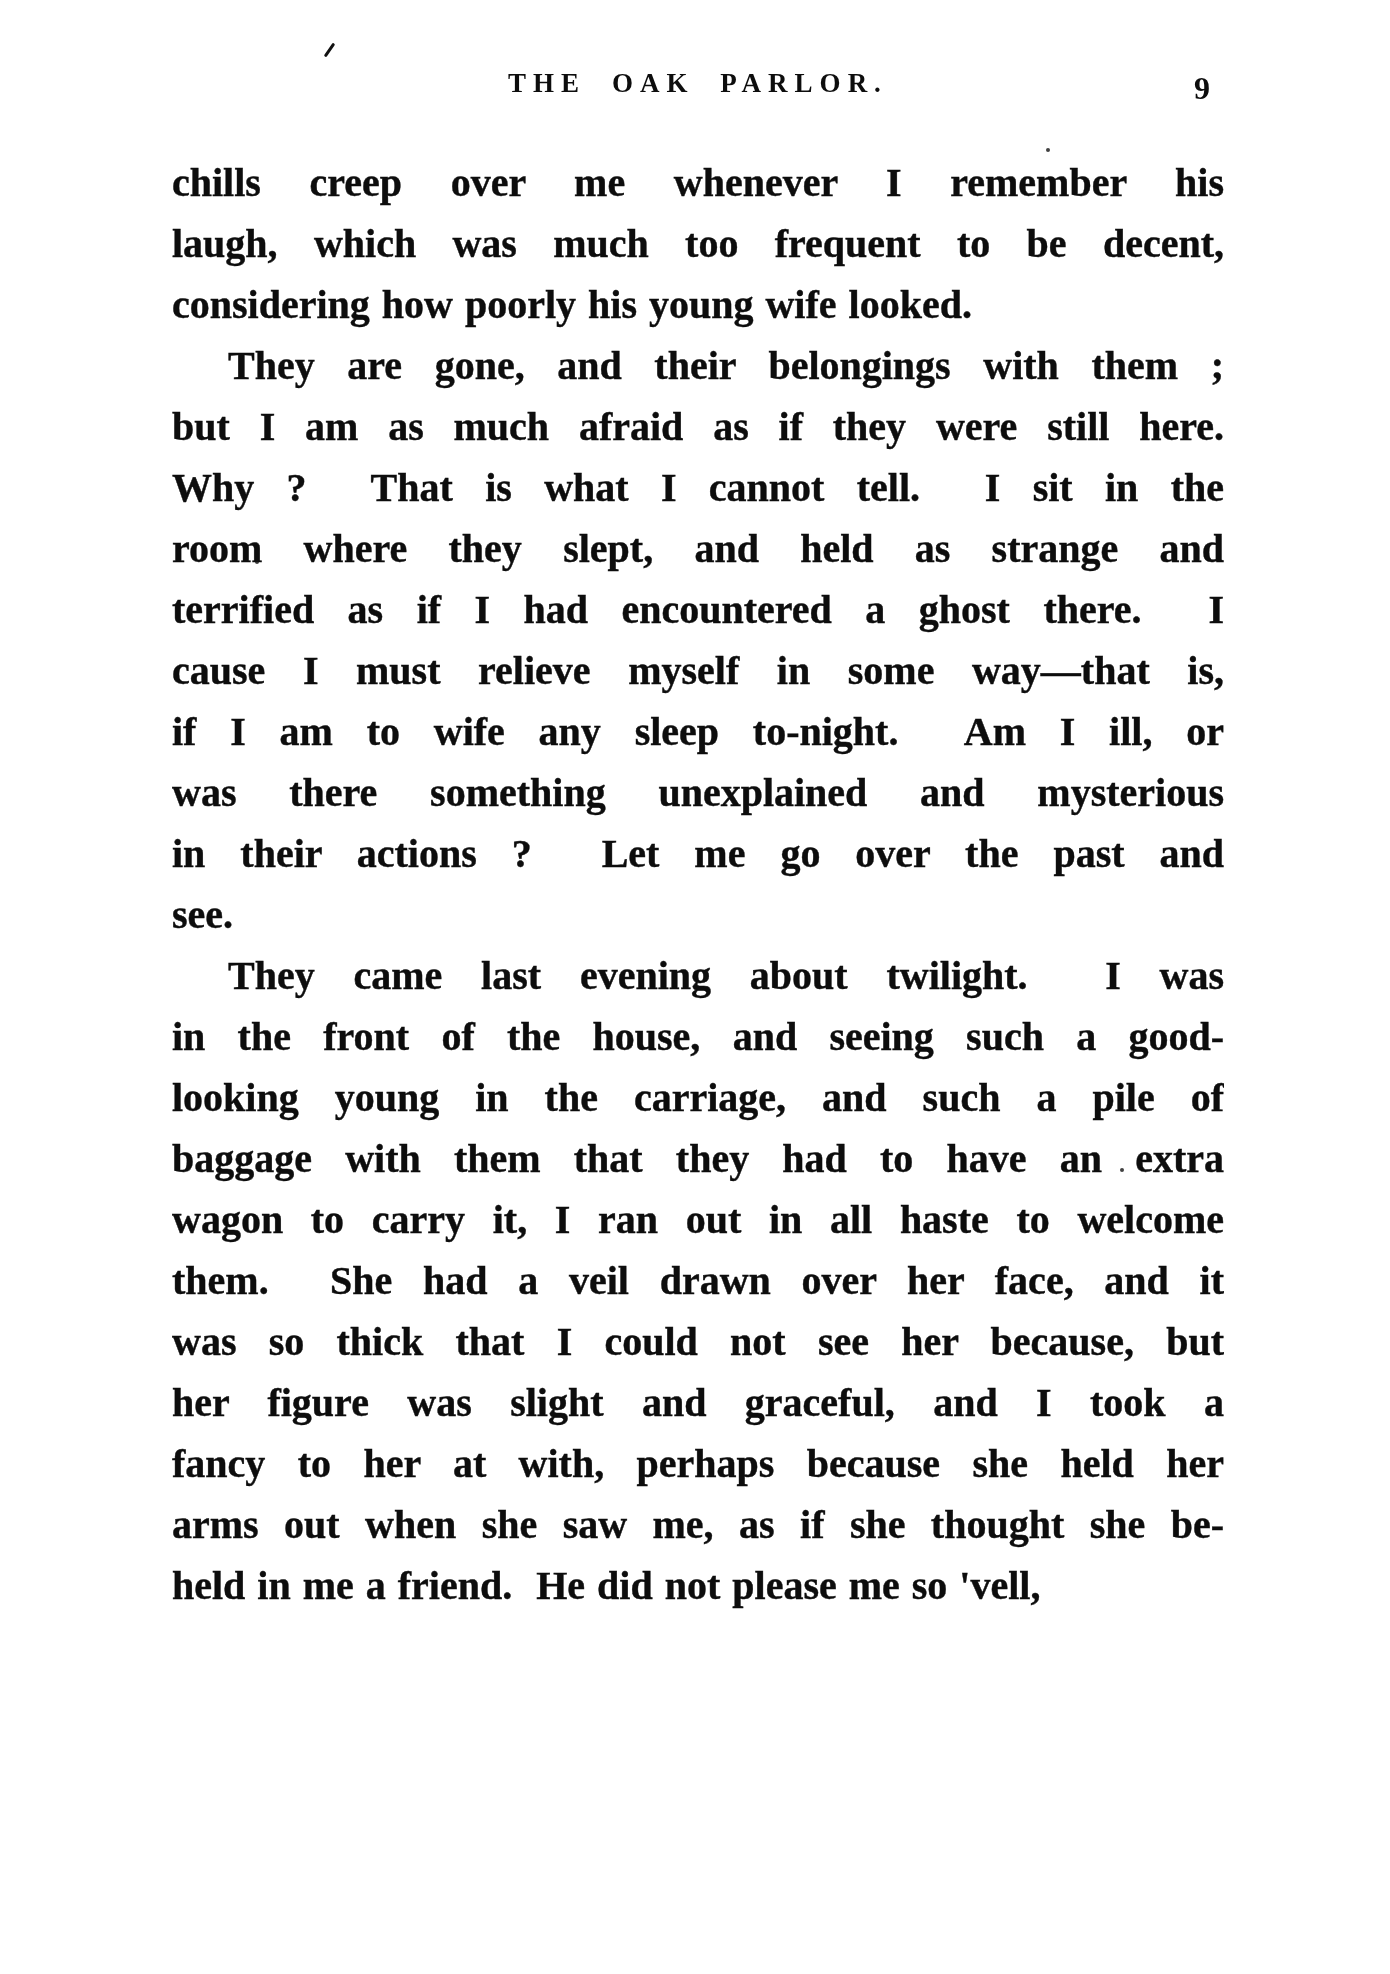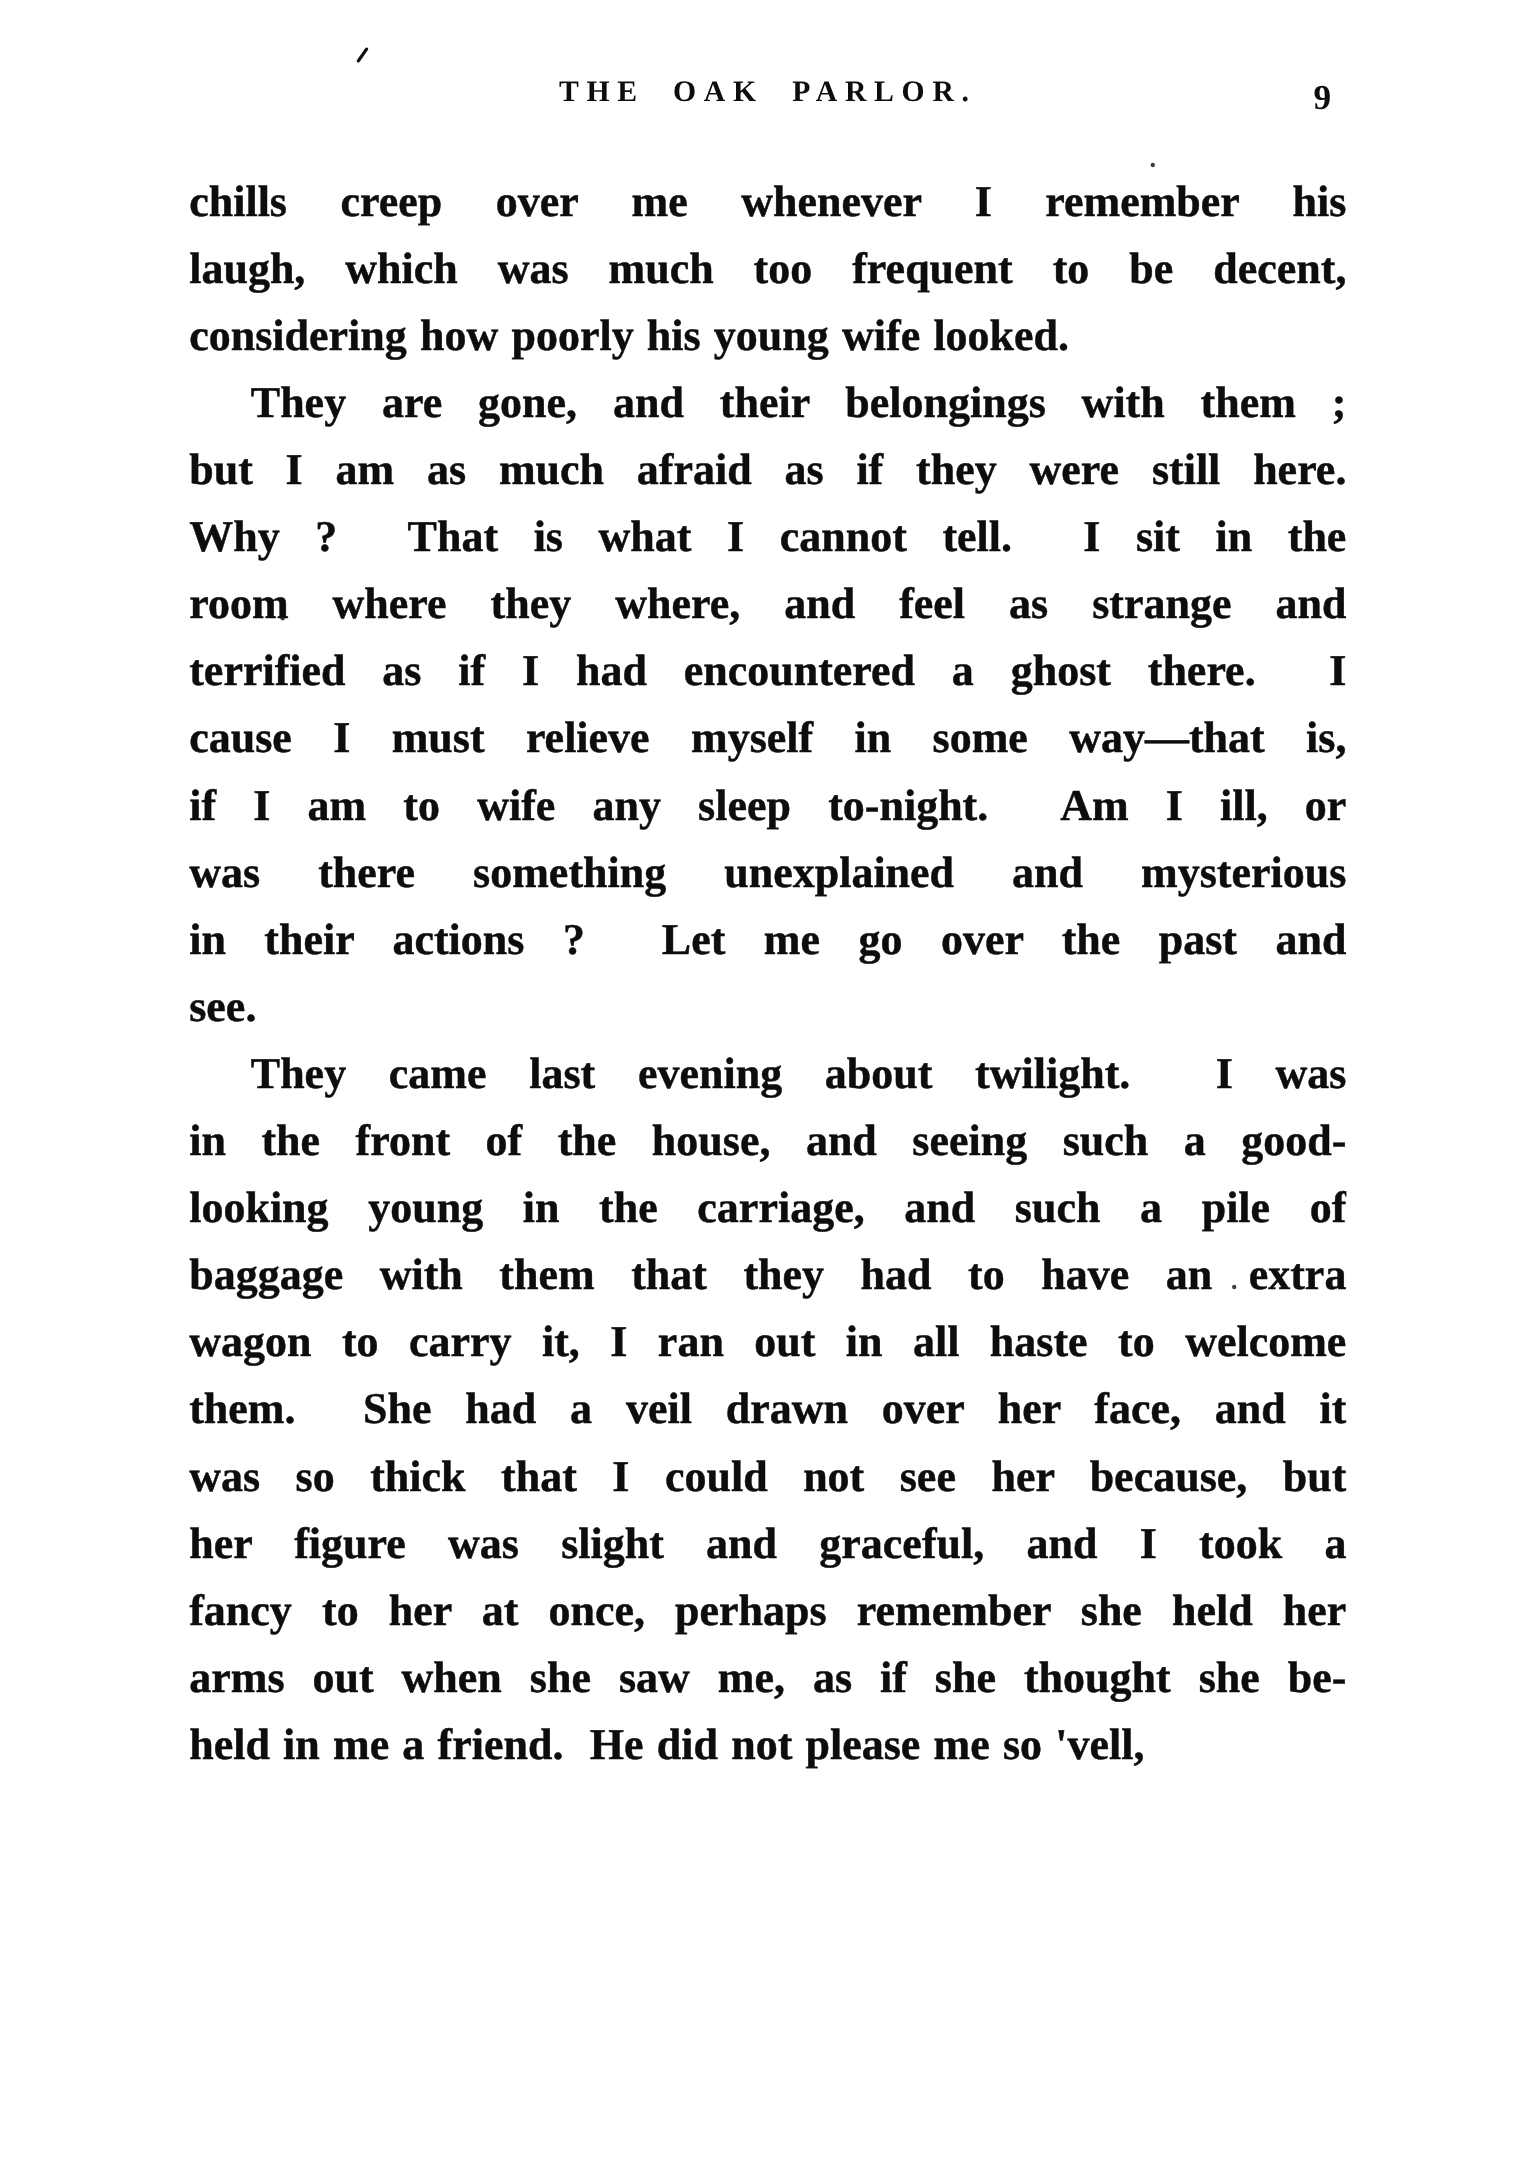--- a/index.html
+++ b/index.html
@@ -96,38 +96,38 @@
   <div class="body-text" id="body-text">
       <div class="paragraph">
         <div class="line">chills creep over me whenever I remember his</div>
         <div class="line">laugh, which was much too frequent to be decent,</div>
         <div class="line para-end">considering how poorly his young wife looked.</div>
       </div>
       <div class="paragraph">
         <div class="line indented">They are gone, and their belongings with them ;</div>
         <div class="line">but I am as much afraid as if they were still here.</div>
         <div class="line">Why ?  That is what I cannot tell.  I sit in the</div>
-        <div class="line">room where they where, and feel as strange and</div>
+        <div class="line">room where they slept, and held as strange and</div>
         <div class="line">terrified as if I had encountered a ghost there.  I</div>
         <div class="line">cause I must relieve myself in some way—that is,</div>
         <div class="line">if I am to wife any sleep to-night.  Am I ill, or</div>
         <div class="line">was there something unexplained and mysterious</div>
         <div class="line">in their actions ?  Let me go over the past and</div>
         <div class="line para-end">see.</div>
       </div>
       <div class="paragraph">
         <div class="line indented">They came last evening about twilight.  I was</div>
         <div class="line">in the front of the house, and seeing such a good-</div>
         <div class="line">looking young in the carriage, and such a pile of</div>
         <div class="line">baggage with them that they had to have an extra</div>
         <div class="line">wagon to carry it, I ran out in all haste to welcome</div>
         <div class="line">them.  She had a veil drawn over her face, and it</div>
         <div class="line">was so thick that I could not see her because, but</div>
         <div class="line">her figure was slight and graceful, and I took a</div>
-        <div class="line">fancy to her at once, perhaps remember she held her</div>
+        <div class="line">fancy to her at with, perhaps because she held her</div>
         <div class="line">arms out when she saw me, as if she thought she be-</div>
         <div class="line para-end">held in me a friend.  He did not please me so 'vell,</div>
       </div>
     </div>
 
   <div class="speck speck-slash" style="left:328px; top:42px;"></div>
   <div class="speck speck-dot" style="left:1046px; top:148px;"></div>
   <div class="speck speck-dot" style="left:255px; top:560px;"></div>
   <div class="speck speck-dot" style="left:1120px; top:1168px;"></div>
 

